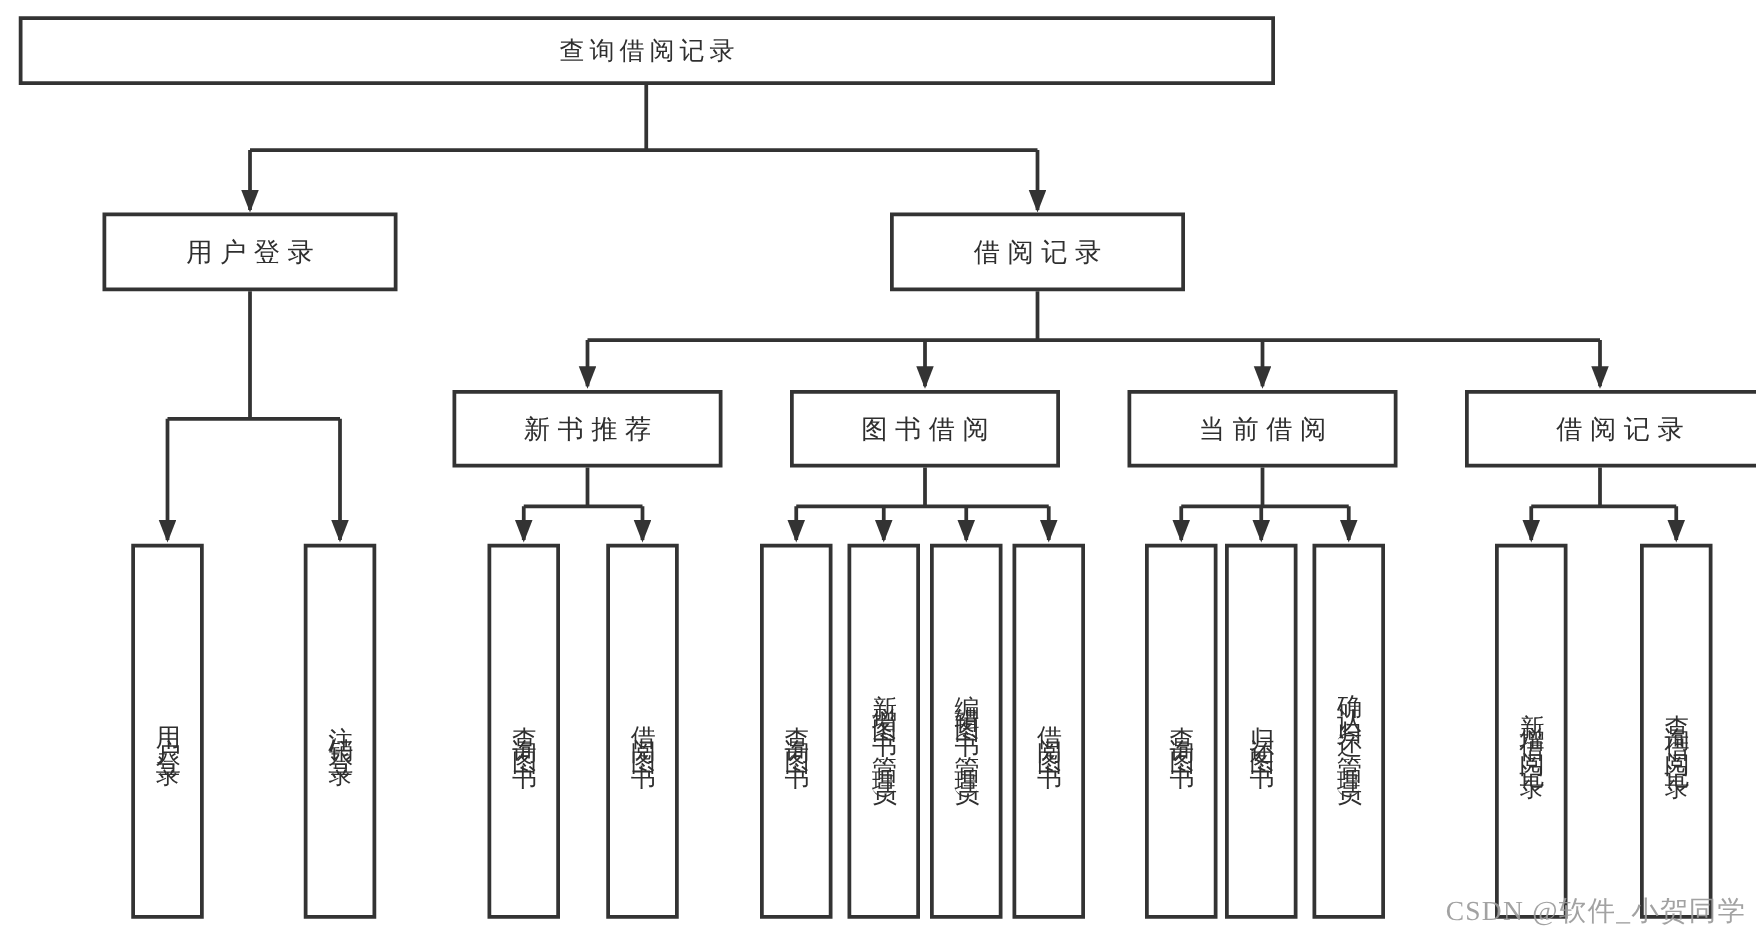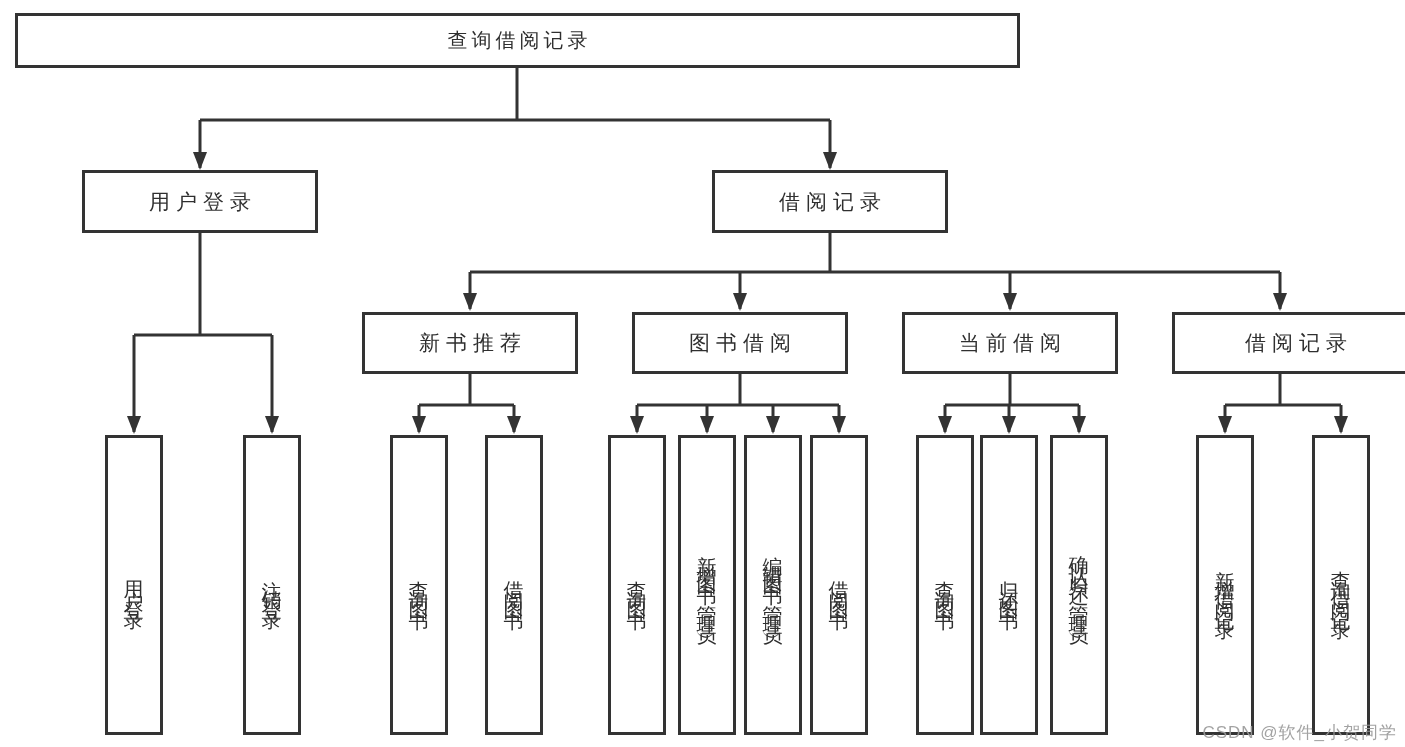--- a/index.html
+++ b/index.html
@@ -15,21 +15,21 @@
   }
   .box span { color:#2f2f2f; white-space:nowrap; }
   .h span { font-size:21px; letter-spacing:6px; text-indent:6px; }
   .root-box span { font-size:20px; letter-spacing:4px; text-indent:4px; }
   .v span {
     writing-mode:vertical-rl; text-orientation:mixed;
     font-size:20px; line-height:1; letter-spacing:10px;
   }
   .watermark {
     position:absolute; right:8px; bottom:3px; z-index:3;
-    font-size:17px; letter-spacing:1px; color:#9b9b9b; opacity:0.92;
+    font-size:22px; letter-spacing:1px; color:#9b9b9b; opacity:0.92;font-family:Liberation Serif, serif;
   }
 </style>
 </head>
 <body>
 
 <div class="stage">
 
   <svg class="wires" width="1405" height="747" viewBox="0 0 1405 747">
     <defs>
       <marker id="ah" markerUnits="userSpaceOnUse" markerWidth="20" markerHeight="16" refX="16" refY="7" orient="auto">

